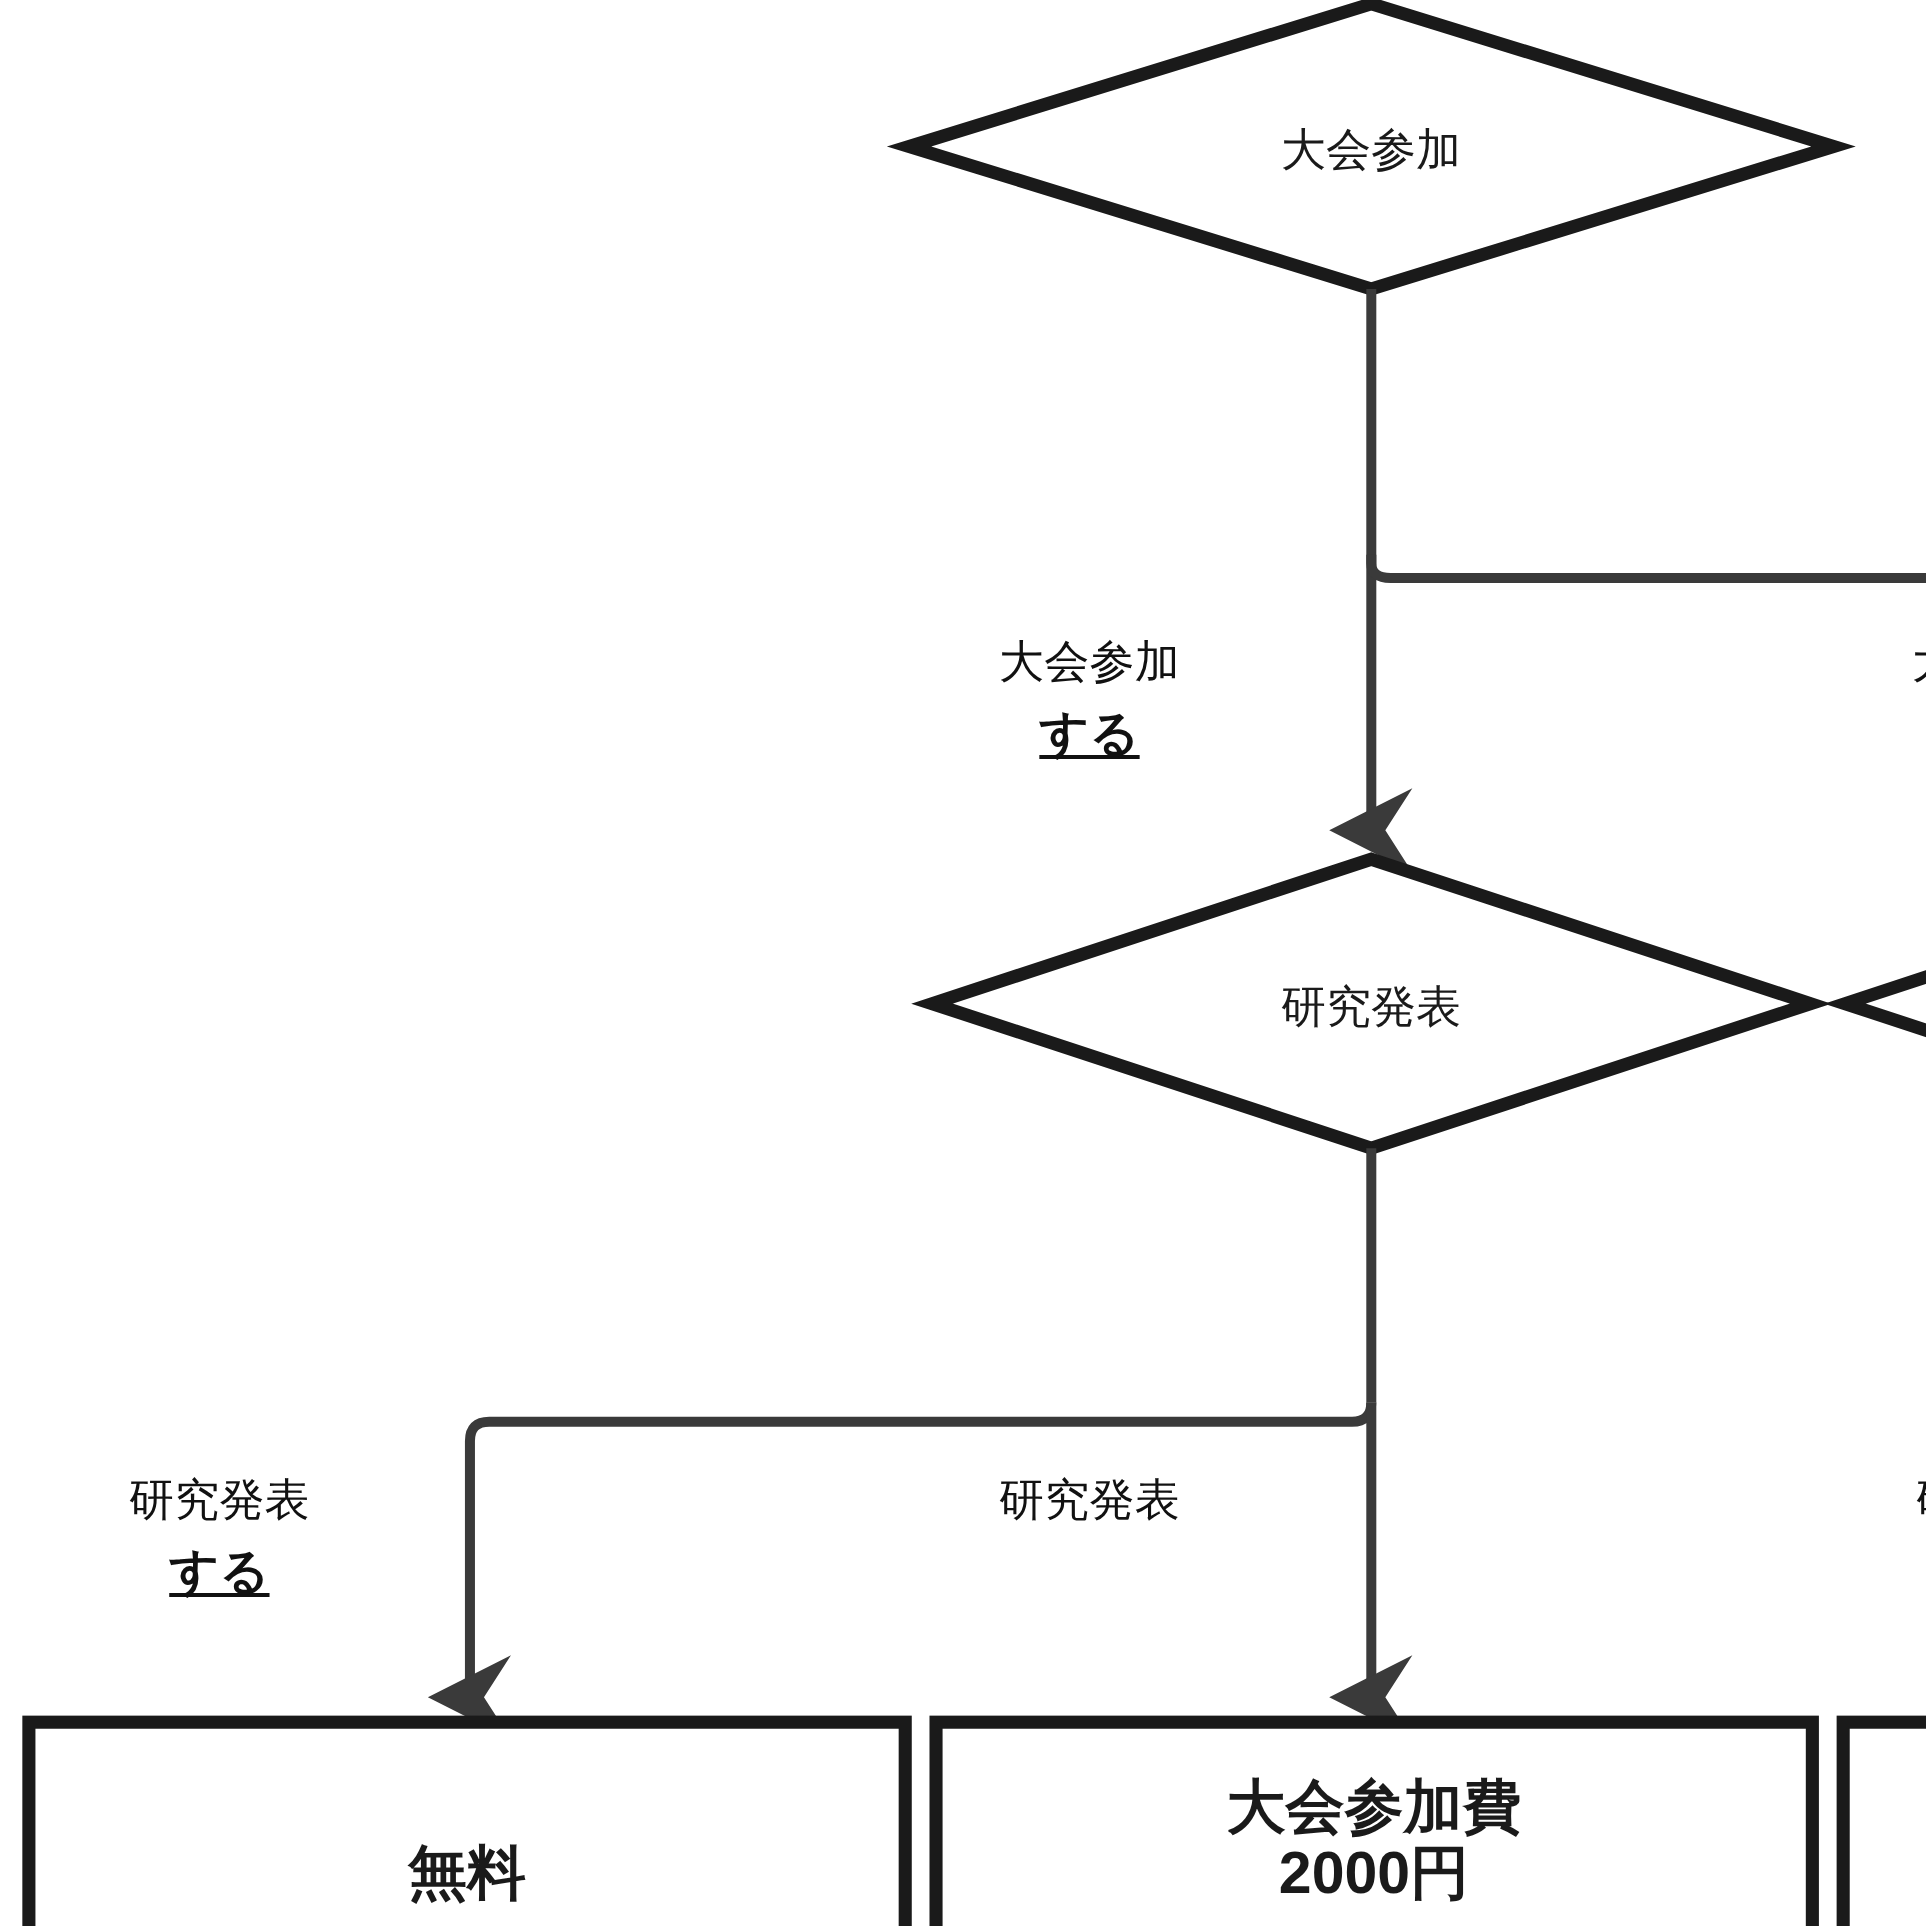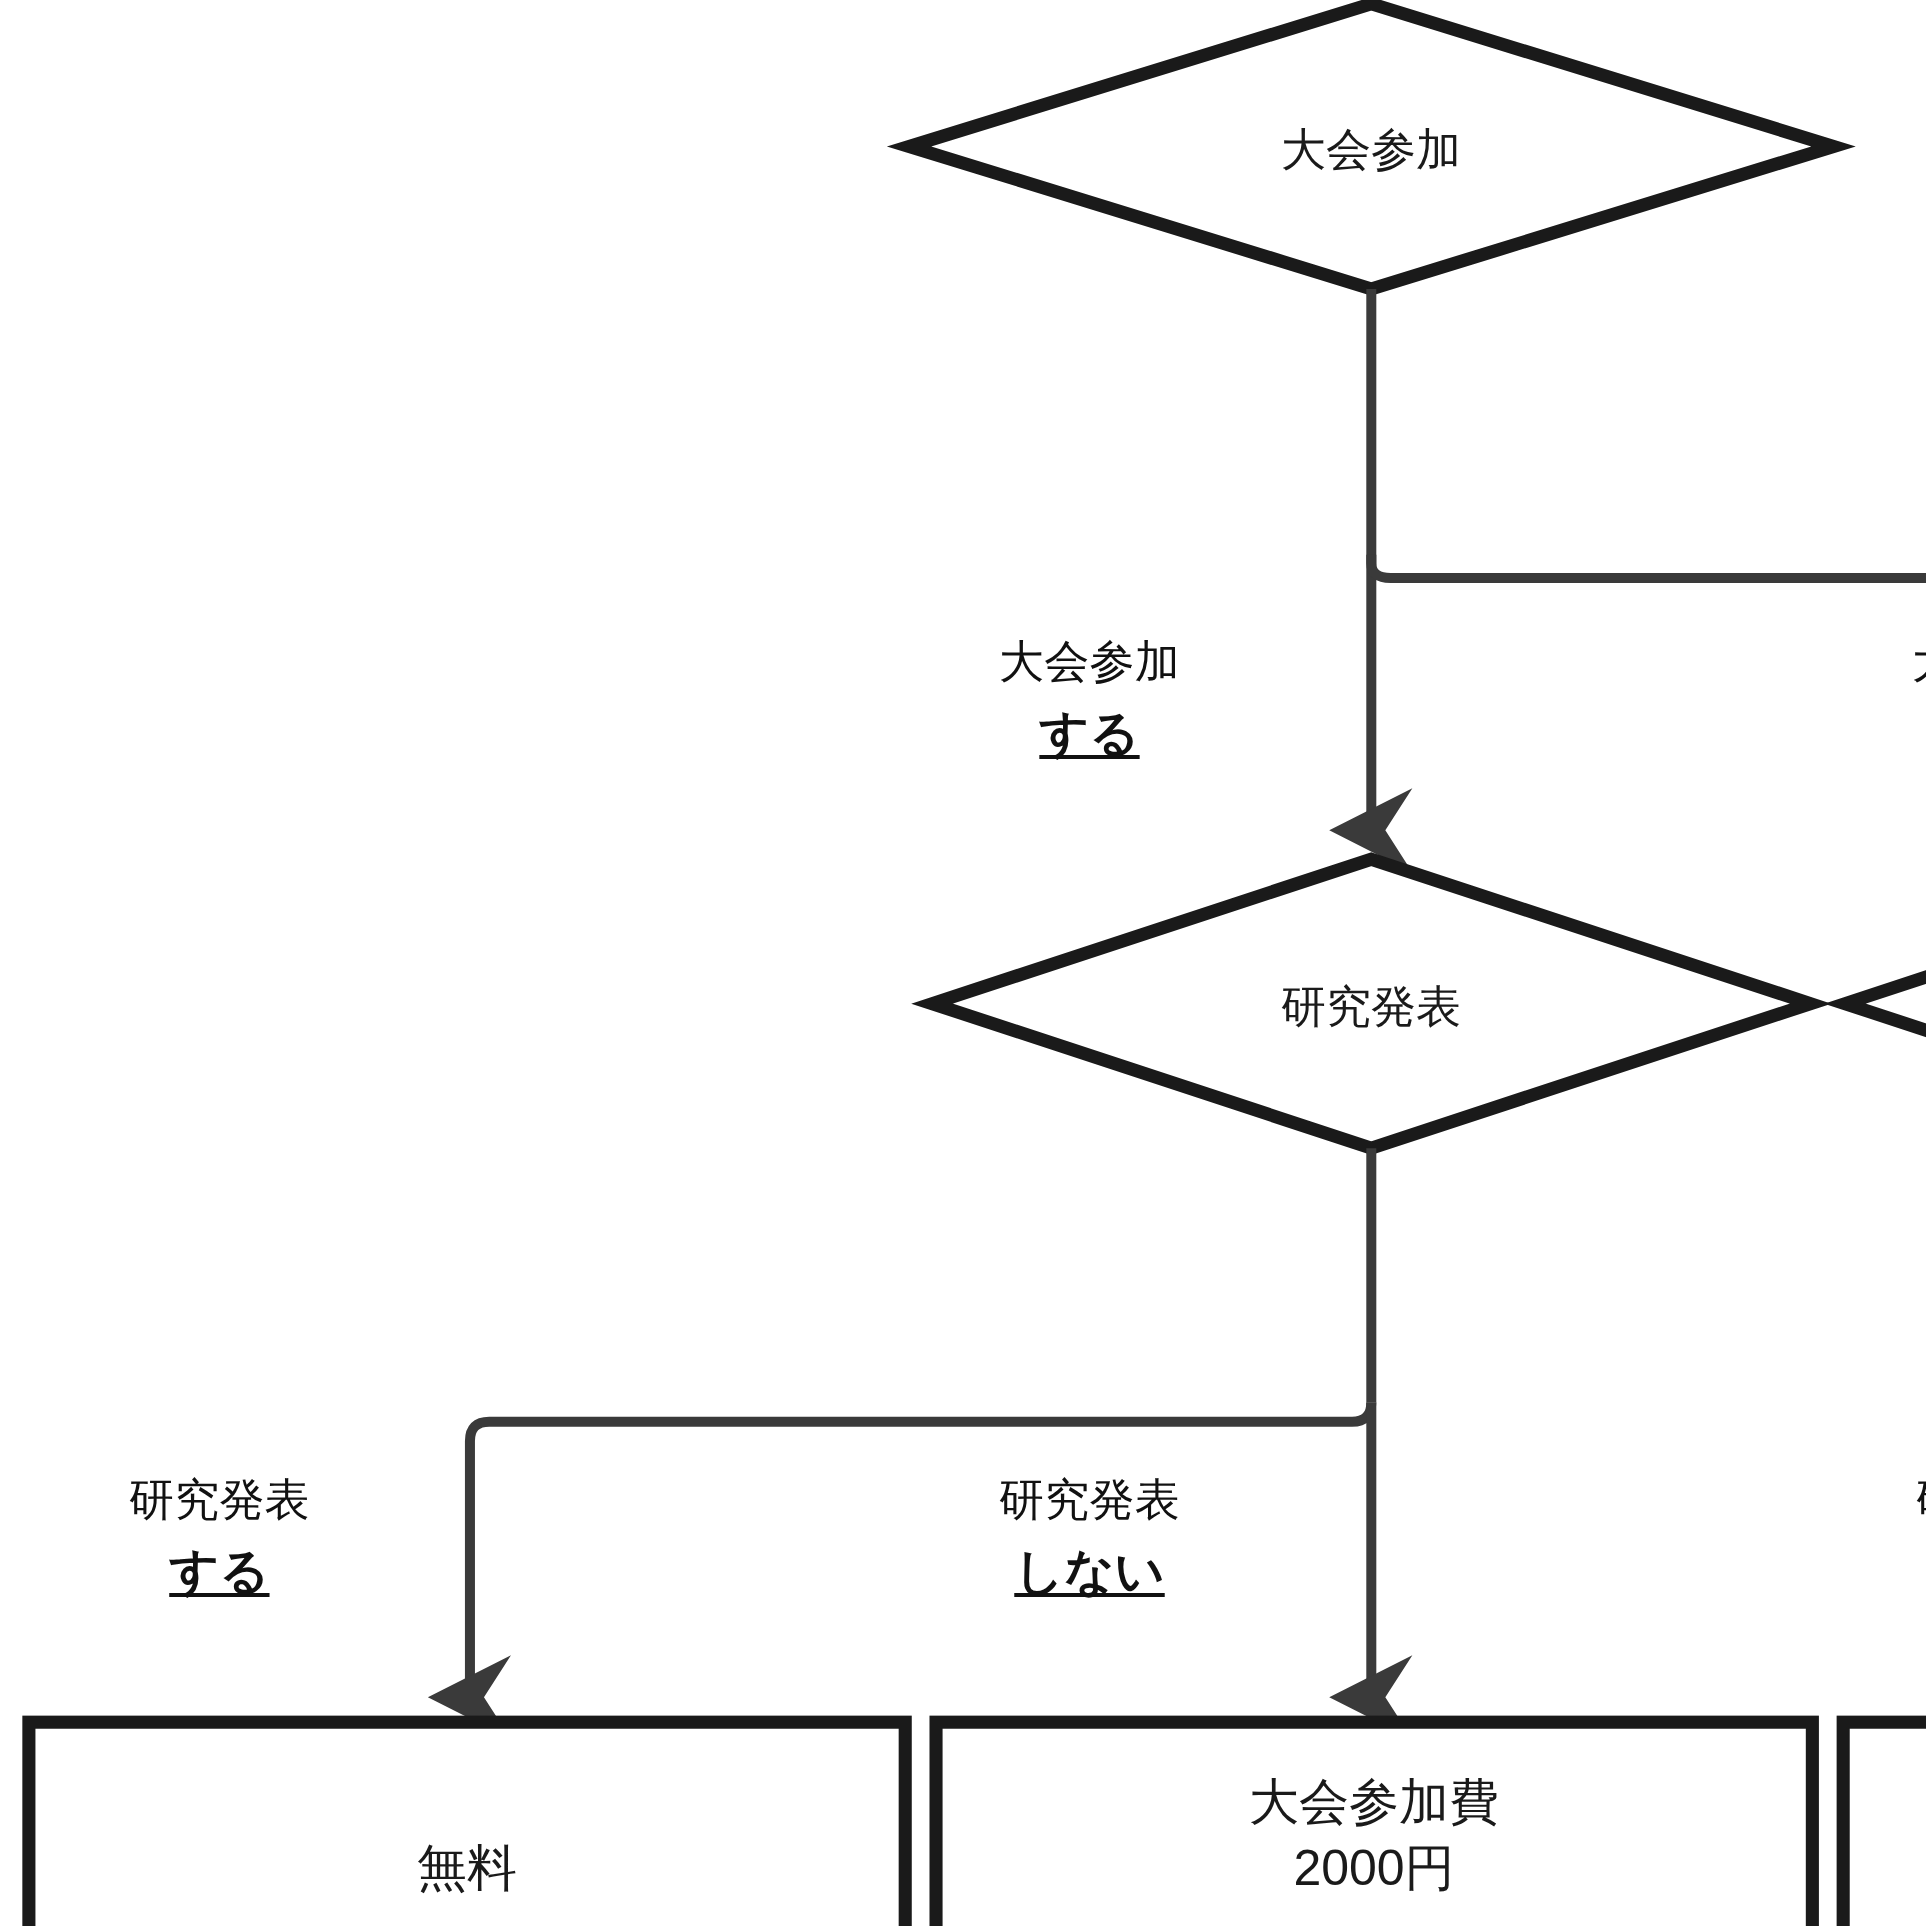--- a/index.html
+++ b/index.html
@@ -34,21 +34,21 @@
   
   .node-text {
     position: absolute;
     text-align: center;
     color: #1a1a1a;
     line-height: 1.28;
     white-space: nowrap;
     pointer-events: none;
   }
   .diamond-label { font-size: 45px; }
-  .box-label { font-size: 50px; }
+  .box-label { font-size: 59px; font-weight: bold; }
 
   .edge-label {
     position: absolute;
     text-align: center;
     color: #111111;
     white-space: nowrap;
   }
   .edge-label .edge-question {
     display: block;
     font-size: 45px;
@@ -124,21 +124,20 @@
     <span class="edge-answer">しない</span>
   </div>
 
   <div class="edge-label" style="left:3.9px; top:1470px; width:431px;">
     <span class="edge-question">研究発表</span>
     <span class="edge-answer">する</span>
   </div>
 
   <div class="edge-label" style="left:874px; top:1470px; width:431px;">
     <span class="edge-question">研究発表</span>
-    <span class="edge-answer">しない</span>
   </div>
 
   <div class="edge-label" style="left:1791px; top:1470px; width:431px;">
     <span class="edge-question">研究発表</span>
     <span class="edge-answer">する</span>
   </div>
 
 </div>
 
 

